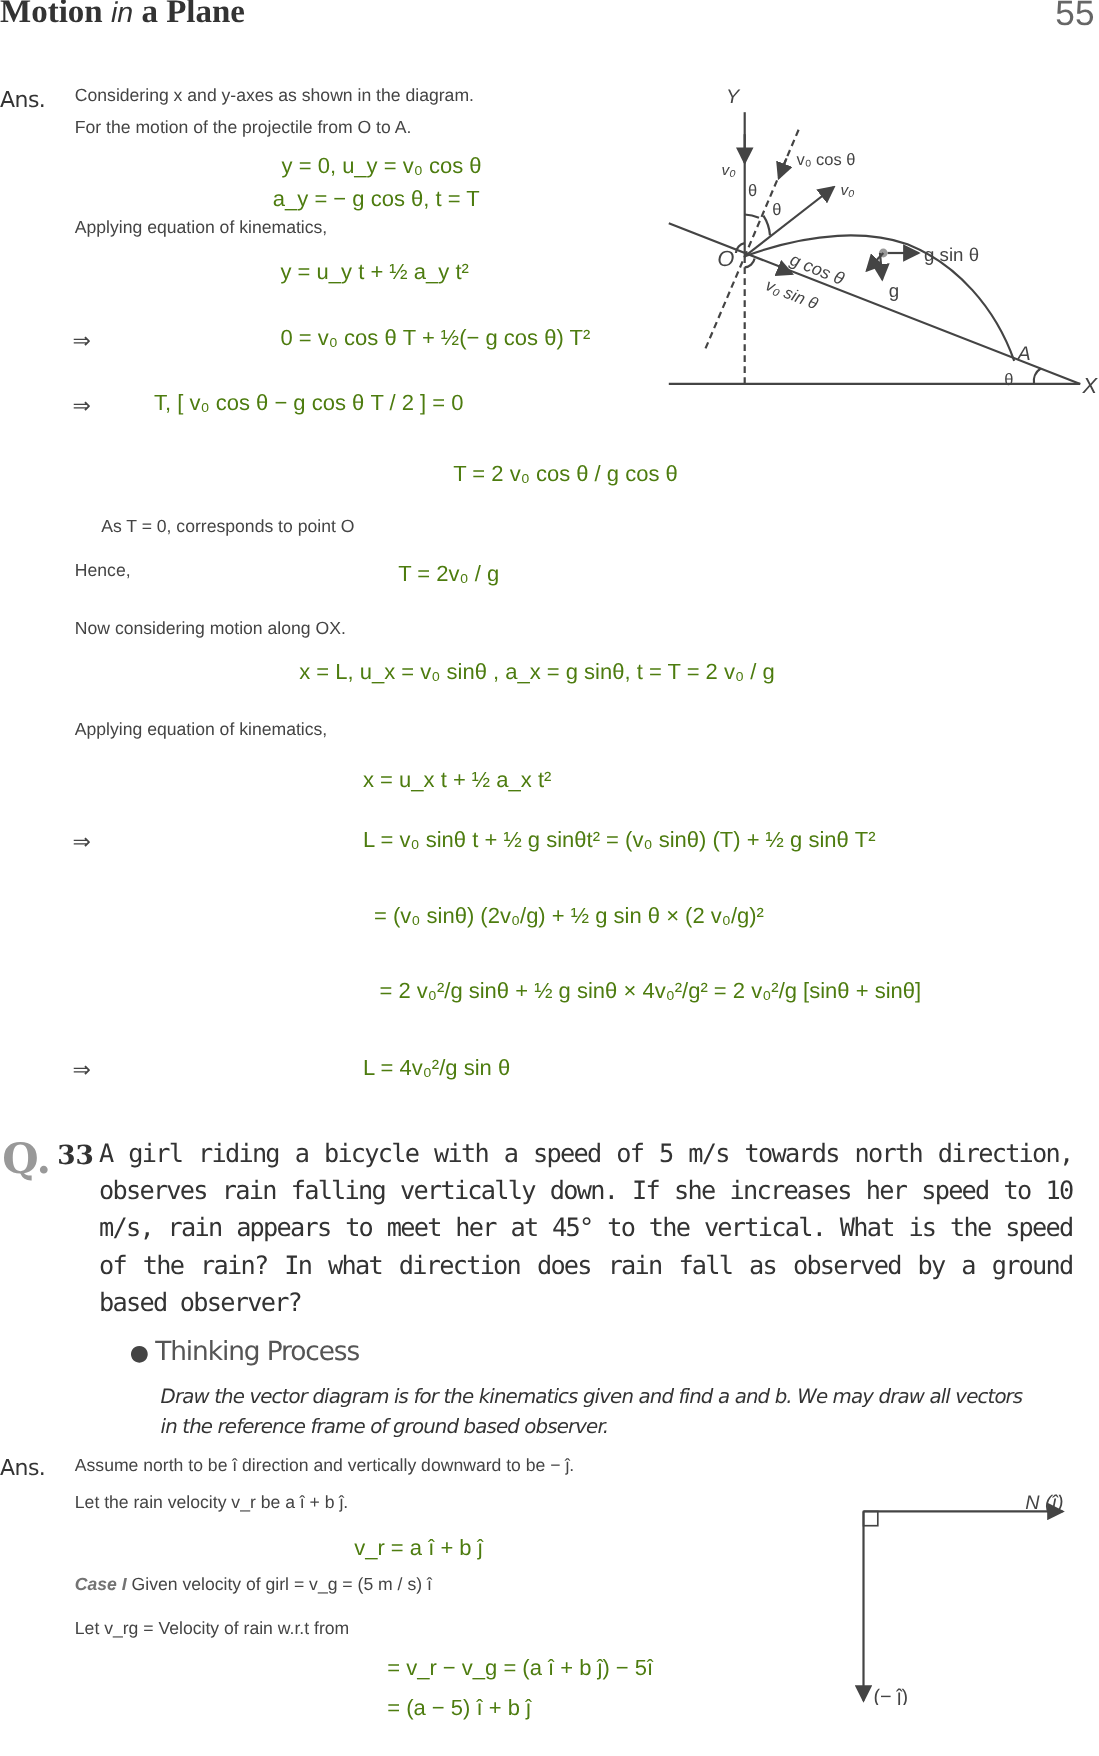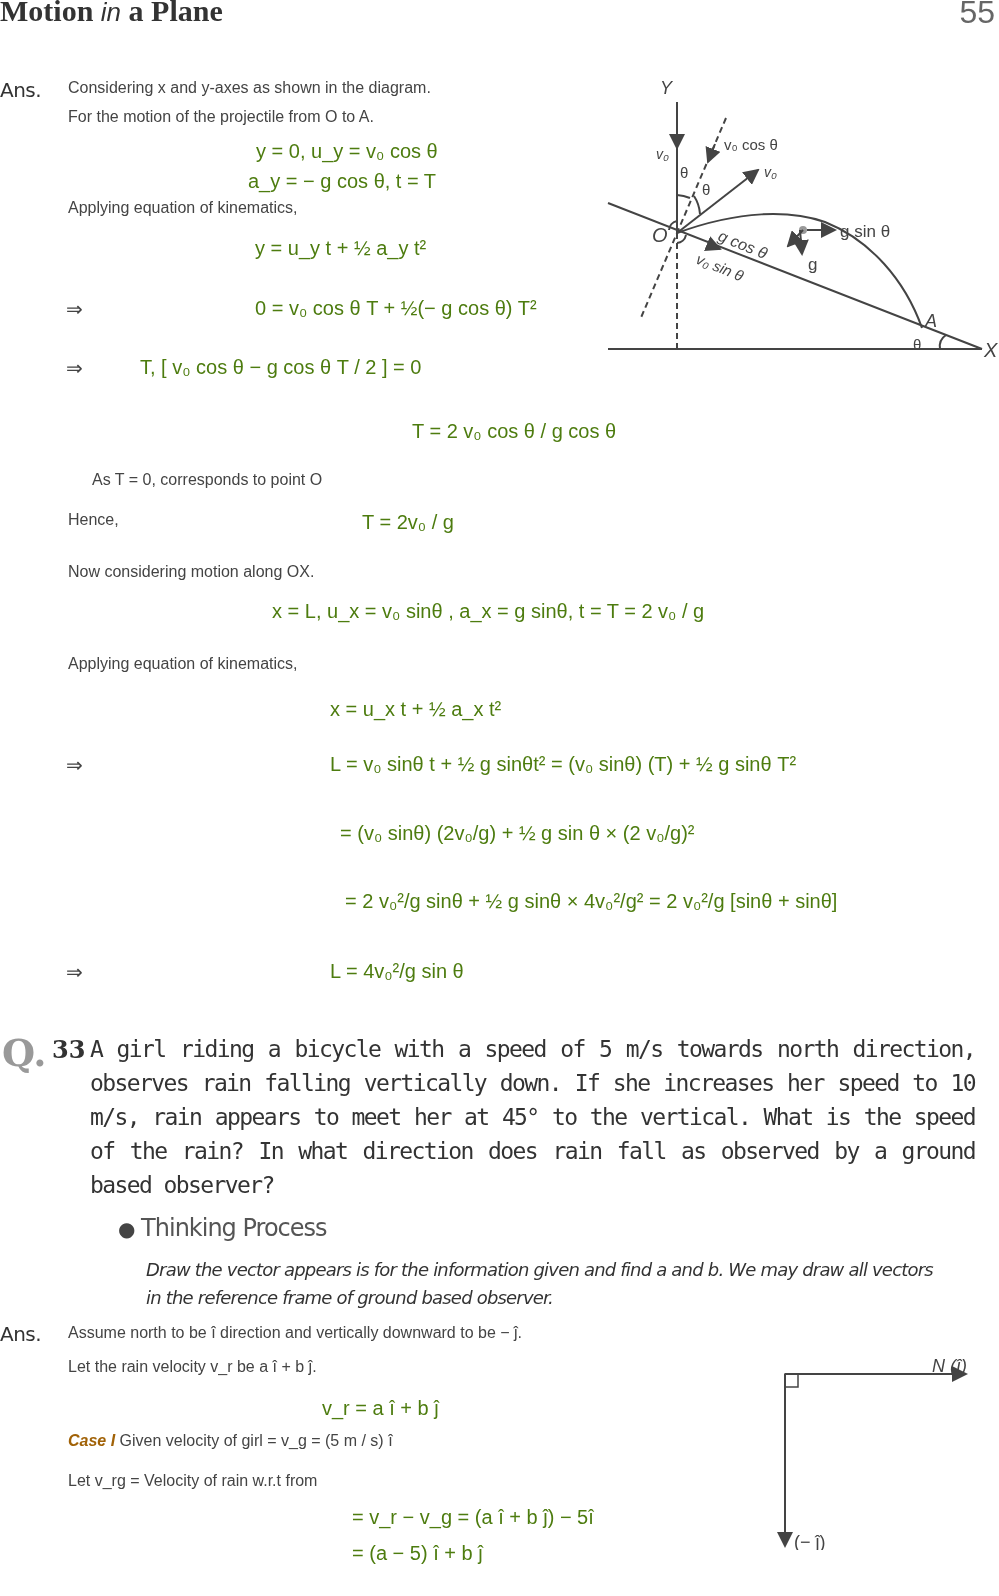--- a/index.html
+++ b/index.html
@@ -114,28 +114,28 @@
 </svg>
 
 <div class="abs q-mark">Q.</div>
 <div class="abs q-num">33</div>
 <div class="abs q-text">A girl riding a bicycle with a speed of 5 m/s towards north direction, observes rain falling vertically down. If she increases her speed to 10 m/s, rain appears to meet her at 45° to the vertical. What is the speed of the rain? In what direction does rain fall as observed by a ground based observer?</div>
 
 <div class="abs tp-title">
   <span style="font-size:20px;color:#444;">●</span>
   <span>Thinking Process</span>
 </div>
-<div class="abs tp-text">Draw the vector appears is for the information given and find a and b. We may draw all vectors in the reference frame of ground based observer.</div>
+<div class="abs tp-text">Draw the vector diagram is for the kinematics given and find a and b. We may draw all vectors in the reference frame of ground based observer.</div>
 
 <div class="abs ans" style="left:0;top:1322px;">Ans.</div>
 <div class="abs t" style="left:68px;top:1324px;">Assume north to be î direction and vertically downward to be − ĵ.</div>
 <div class="abs t" style="left:68px;top:1358px;">Let the rain velocity v_r be a î + b ĵ.</div>
 <div class="abs m" style="left:322px;top:1397px;font-weight:normal;">v_r = a î + b ĵ</div>
 <div class="abs t" style="left:68px;top:1432px;">
-  <b style="font-style:italic;color:#a16207;">Case I</b>
+  <b style="font-style:italic;color:#737373;">Case I</b>
   <span>Given velocity of girl = v_g = (5 m / s) î</span>
 </div>
 <div class="abs t" style="left:68px;top:1472px;">Let v_rg = Velocity of rain w.r.t from</div>
 <div class="abs m" style="left:352px;top:1506px;">= v_r − v_g = (a î + b ĵ) − 5î</div>
 <div class="abs m" style="left:352px;top:1542px;">= (a − 5) î + b ĵ</div>
 
 <svg class="abs" style="left:740px;top:1310px;" width="259" height="240" viewBox="0 0 259 240">
   <defs>
     <marker id="ah2" markerWidth="8" markerHeight="8" refX="7" refY="4" orient="auto">
       <path d="M0,0 L8,4 L0,8 z" fill="#444"></path>

